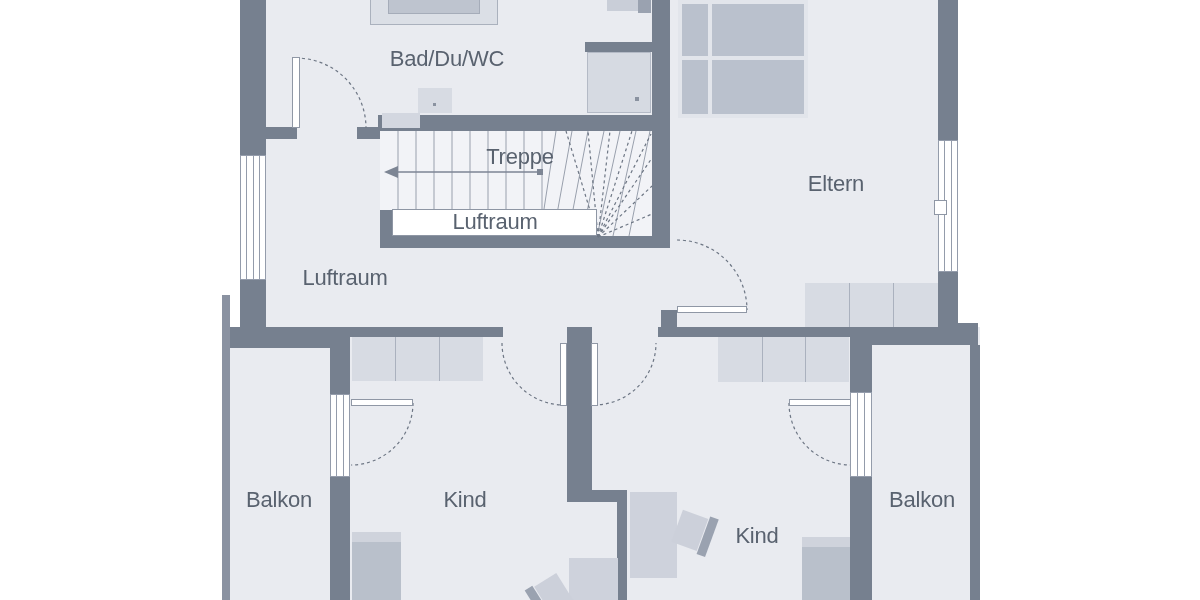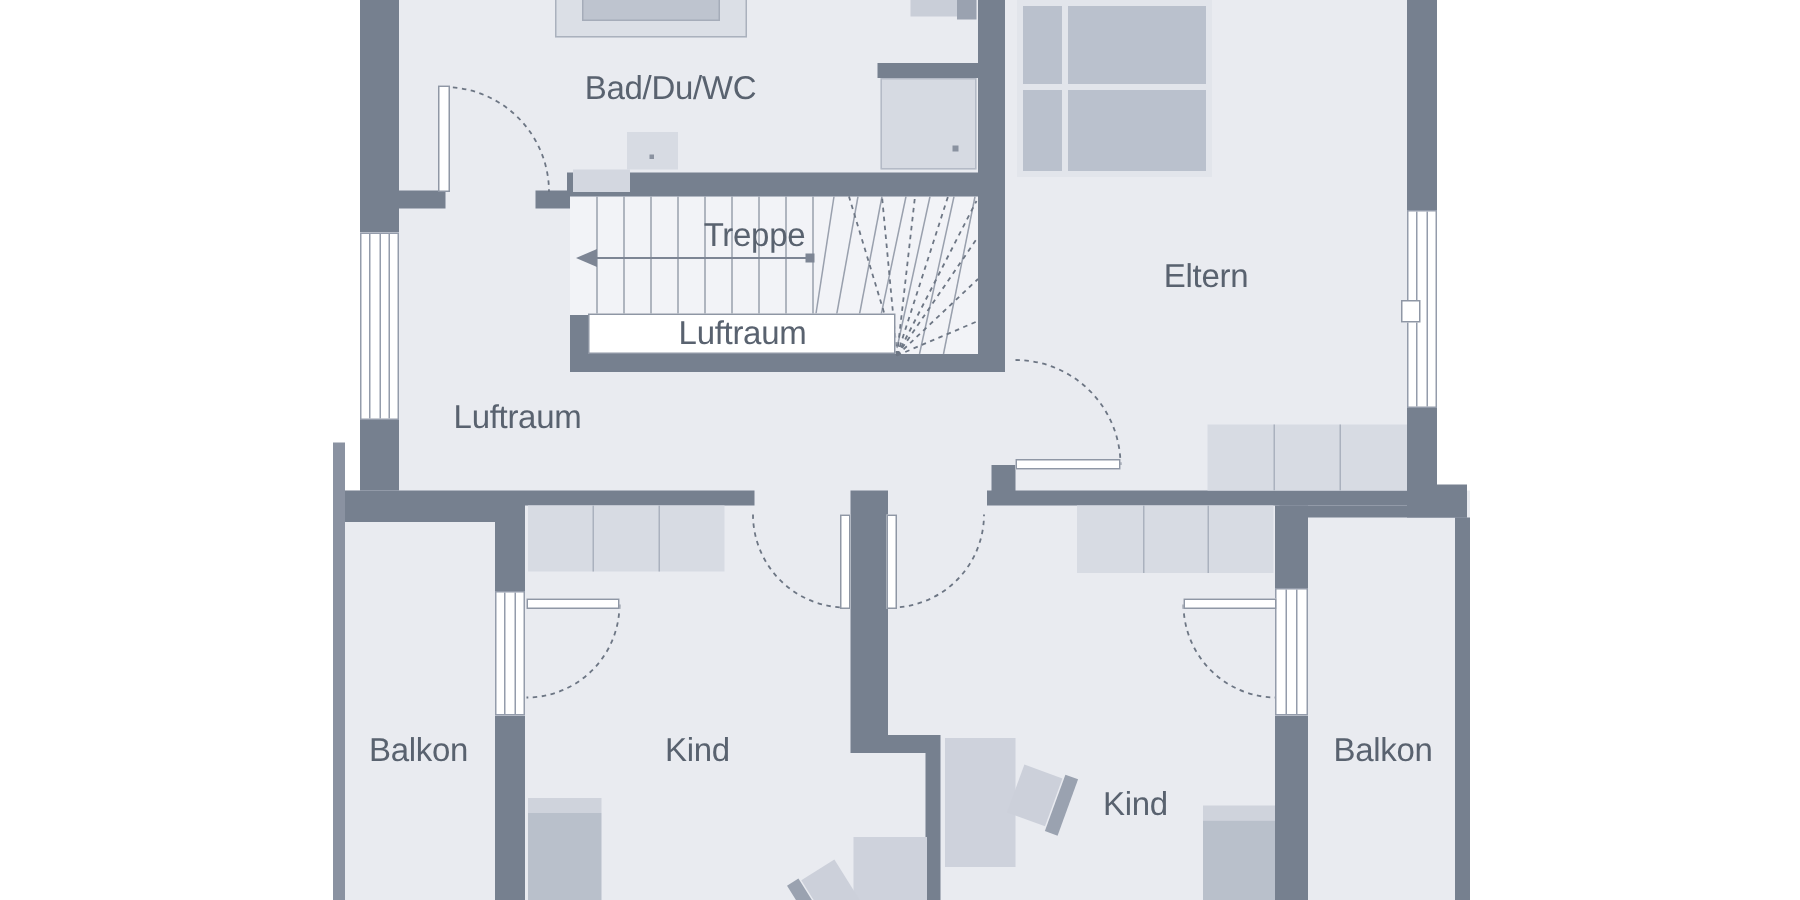--- a/index.html
+++ b/index.html
@@ -182,22 +182,22 @@
   <div class="doorleaf" style="left:292px;top:57px;width:8px;height:71px;"></div>
   <div class="doorleaf" style="left:677px;top:306px;width:70px;height:7px;"></div>
   <div class="doorleaf" style="left:560px;top:343px;width:7px;height:63px;"></div>
   <div class="doorleaf" style="left:591px;top:343px;width:7px;height:63px;"></div>
   <div class="doorleaf" style="left:351px;top:399px;width:62px;height:7px;"></div>
   <div class="doorleaf" style="left:789px;top:399px;width:62px;height:7px;"></div>
 
   <div class="luftraum-box"></div>
 
   <div class="lbl" style="left:447px;top:59px;">Bad/Du/WC</div>
-  <div class="lbl" style="left:503px;top:157px;">Treppe</div>
+  <div class="lbl" style="left:520px;top:157px;">Treppe</div>
   <div class="lbl" style="left:495px;top:222px;">Luftraum</div>
   <div class="lbl" style="left:345px;top:278px;">Luftraum</div>
-  <div class="lbl" style="left:804px;top:184px;">Eltern</div>
+  <div class="lbl" style="left:836px;top:184px;">Eltern</div>
   <div class="lbl" style="left:465px;top:500px;">Kind</div>
   <div class="lbl" style="left:757px;top:536px;">Kind</div>
   <div class="lbl" style="left:279px;top:500px;">Balkon</div>
   <div class="lbl" style="left:922px;top:500px;">Balkon</div>
 
 </div>
 
 </body></html>

